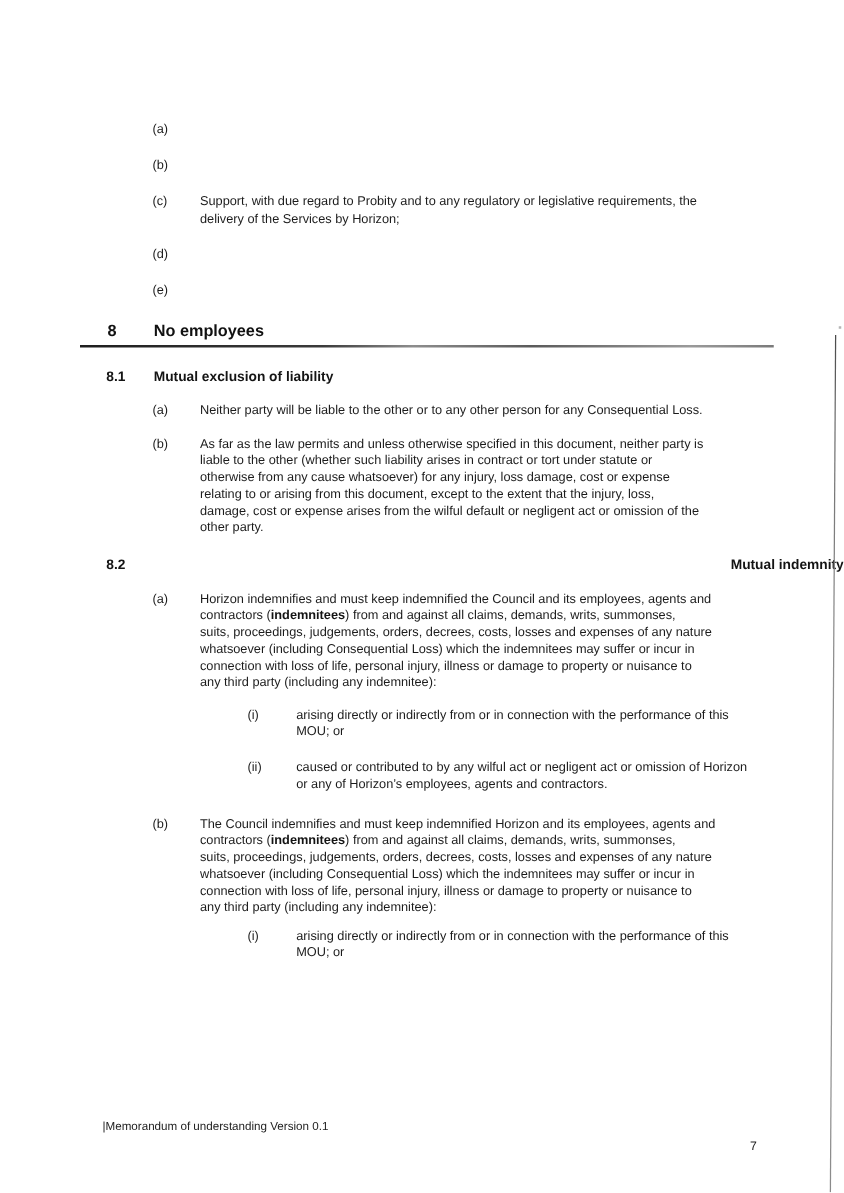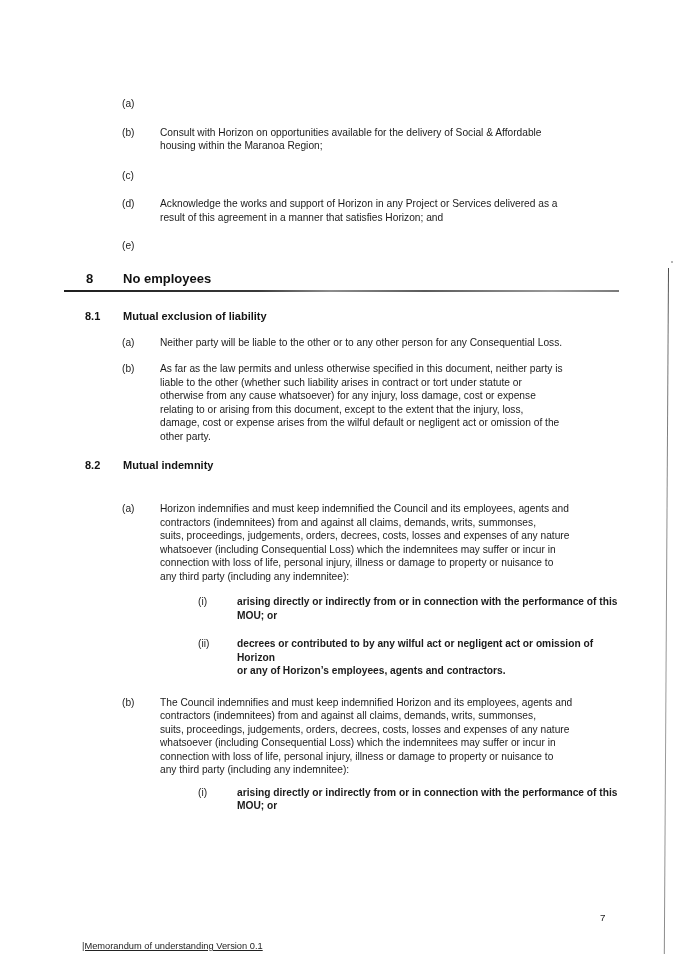--- a/index.html
+++ b/index.html
@@ -20,32 +20,32 @@
   .row { display: flex; align-items: flex-start; }
   .lbl {
     flex: none; width: 38px;
     font-size: 10.2px; line-height: 13.5px;
   }
   .txt {
     width: 470px;
     font-size: 10.2px; line-height: 13.5px;
     white-space: pre-wrap;
   }
-  .txt strong { font-weight: normal; color: #141414; }
+  .txt strong { font-weight: bold; color: #141414; }
 
   
   .subrow { margin-left: 76px; }
   .lbl2 { flex: none; width: 39px; font-size: 10.2px; line-height: 13.5px; }
-  .txt2 { width: 385px; font-size: 10.2px; line-height: 13.5px; white-space: pre-wrap; font-weight: bold; }
+  .txt2 { width: 385px; font-size: 10.2px; line-height: 13.5px; white-space: pre-wrap; }
 
   
   .mb9  { margin-bottom: 9px; }
   .mb12 { margin-bottom: 12px; }
   .mb13 { margin-bottom: 13px; align-items: center; }
-  .mb14 { margin-bottom: 30px; }
+  .mb14 { margin-bottom: 14px; justify-content: space-between; }
   .mb15 { margin-bottom: 15px; }
   .mb16 { margin-bottom: 16px; }
   .mb18 { margin-bottom: 18px; }
 
   
   .h8 {
     margin: 3px 0 0 64px;
     width: 555px;
     display: flex;
     padding-bottom: 3px;
@@ -64,22 +64,22 @@
   .subhead {
     margin-left: 85px;
     display: flex;
     font-weight: bold; color: #141414;
     font-size: 11px; line-height: 14px;
   }
   .subhead .shnum { flex: none; width: 38px; }
 
   
   .footer-left {
-    position: absolute; left: 82px; top: 941px;
-    font-size: 9.3px; color: #222; text-decoration: underline;
+    position: absolute; left: 82px; top: 896px;
+    font-size: 9.3px; color: #222;
   }
   .footer-page {
     position: absolute; left: 600px; top: 912px;
     font-size: 9.8px; color: #222;
   }
 
   
   .scanline {
     position: absolute; left: 668px; top: 268px;
     width: 1px; height: 686px;
@@ -97,30 +97,28 @@
 
 <div class="page">
   <main class="content">
 
     <section class="list">
       <div class="row mb15">
         <span class="lbl">(a)</span>
       </div>
       <div class="row mb16">
         <span class="lbl">(b)</span>
-        <p class="txt">Consult with Horizon on opportunities available for the delivery of Social &amp; Affordable
-housing within the Maranoa Region;</p>
       </div>
       <div class="row mb15">
         <span class="lbl">(c)</span>
+        <p class="txt">Support, with due regard to Probity and to any regulatory or legislative requirements, the
+delivery of the Services by Horizon;</p>
       </div>
       <div class="row mb15">
         <span class="lbl">(d)</span>
-        <p class="txt">Acknowledge the works and support of Horizon in any Project or Services delivered as a
-result of this agreement in a manner that satisfies Horizon; and</p>
       </div>
       <div class="row mb18">
         <span class="lbl">(e)</span>
       </div>
     </section>
 
     <header class="h8">
       <span class="h8num">8</span>
       <span class="h8title">No employees</span>
     </header>
@@ -163,21 +161,21 @@
 any third party (including any indemnitee):</span></p>
       </div>
 
       <div class="row subrow mb15">
         <span class="lbl2">(i)</span>
         <p class="txt2">arising directly or indirectly from or in connection with the performance of this
 MOU; or</p>
       </div>
       <div class="row subrow mb18">
         <span class="lbl2">(ii)</span>
-        <p class="txt2">decrees or contributed to by any wilful act or negligent act or omission of Horizon
+        <p class="txt2">caused or contributed to by any wilful act or negligent act or omission of Horizon
 or any of Horizon’s employees, agents and contractors.</p>
       </div>
 
       <div class="row mb9">
         <span class="lbl">(b)</span>
         <p class="txt"><span>The Council indemnifies and must keep indemnified Horizon and its employees, agents and
 contractors (</span><strong>indemnitees</strong><span>) from and against all claims, demands, writs, summonses,
 suits, proceedings, judgements, orders, decrees, costs, losses and expenses of any nature
 whatsoever (including Consequential Loss) which the indemnitees may suffer or incur in
 connection with loss of life, personal injury, illness or damage to property or nuisance to

